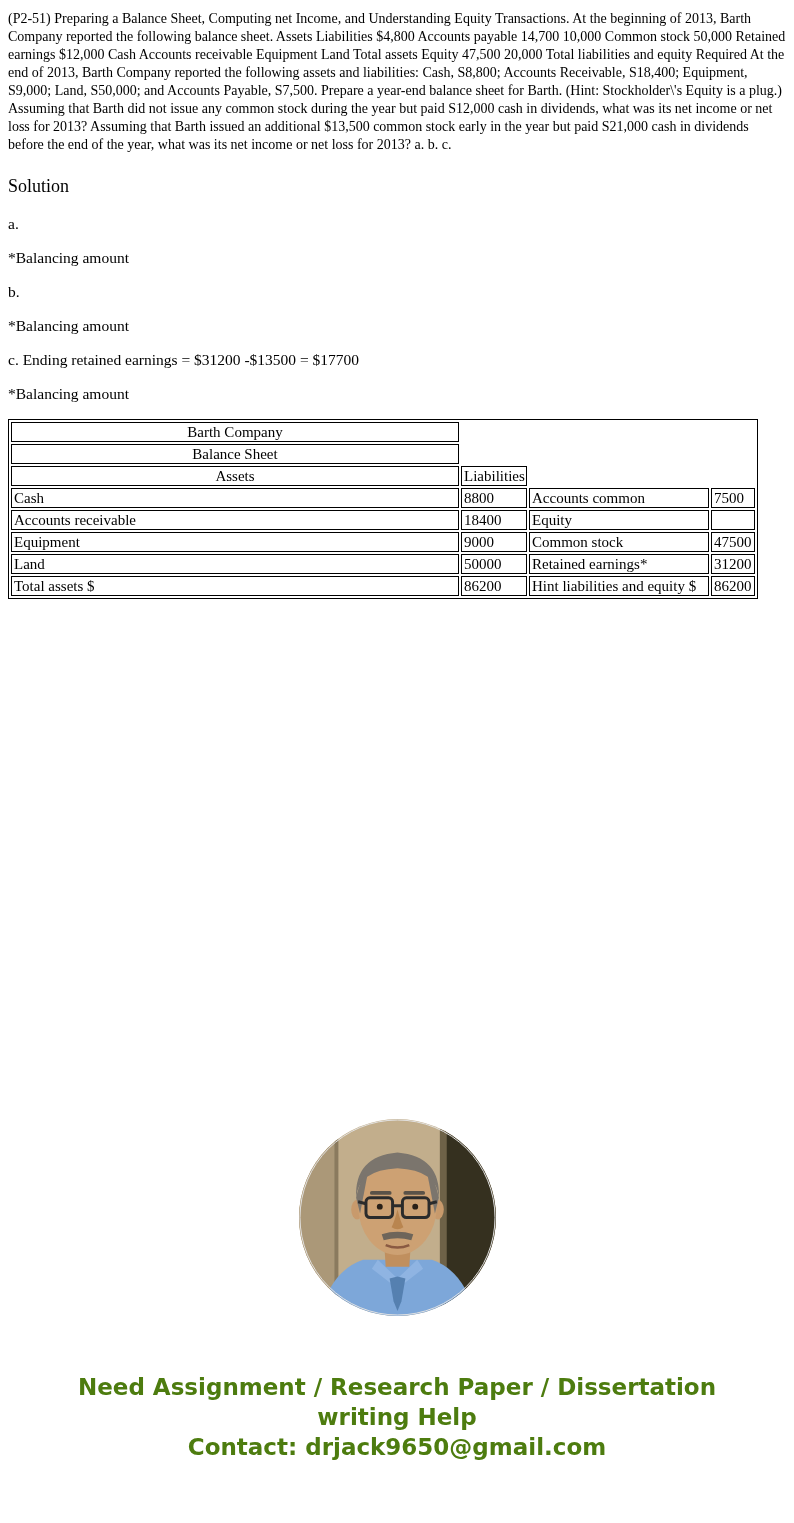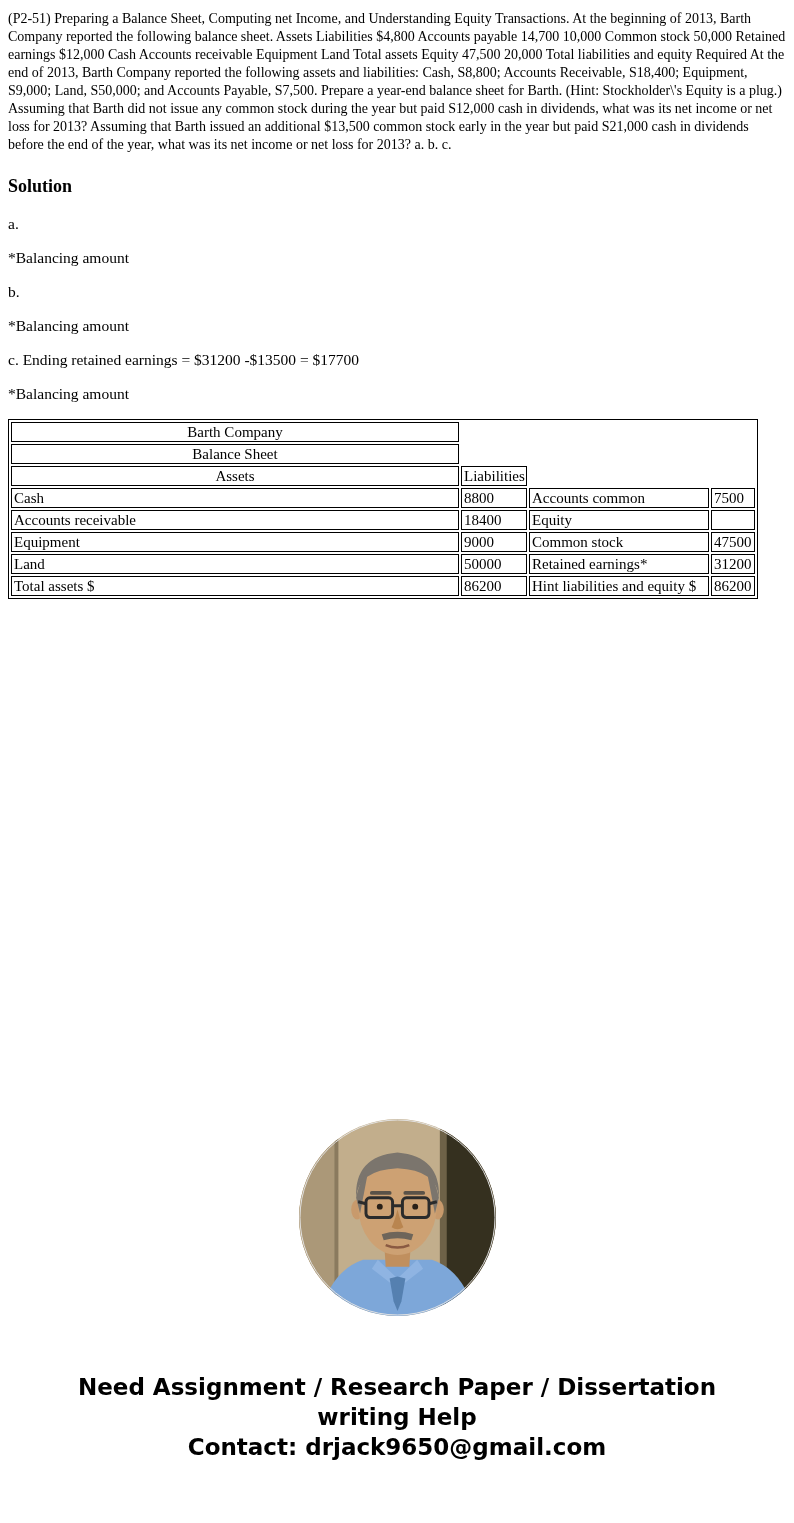--- a/index.html
+++ b/index.html
@@ -14,21 +14,21 @@
 
   .problem {
     margin: 8px 0 0 0;
     font-size: 14px;
     line-height: 18px;
   }
 
   h3.solution-heading {
     font-family: "Liberation Serif", serif;
     font-size: 18px;
-    font-weight: bold;
+    font-weight: normal;
     margin: 22px 0 18px 0;
   }
 
   p.item {
     font-size: 15.5px;
     line-height: 18px;
     margin: 16px 0;
   }
 
   table.bs {
@@ -57,21 +57,21 @@
   }
   .avatar-wrap svg { display: inline-block; }
 
   .footer {
     margin-top: 52px;
     text-align: center;
     font-family: "DejaVu Sans", sans-serif;
     font-weight: bold;
     font-size: 23px;
     line-height: 30px;
-    color: #000000;
+    color: #4d7c0f;
   }
 </style>
 </head>
 <body>
 
 <div class="page">
 
   <p class="problem">(P2-51) Preparing a Balance Sheet, Computing net Income, and Understanding Equity Transactions. At the beginning of 2013, Barth Company reported the following balance sheet. Assets Liabilities $4,800 Accounts payable 14,700 10,000 Common stock 50,000 Retained earnings $12,000 Cash Accounts receivable Equipment Land Total assets Equity 47,500 20,000 Total liabilities and equity Required At the end of 2013, Barth Company reported the following assets and liabilities: Cash, S8,800; Accounts Receivable, S18,400; Equipment, S9,000; Land, S50,000; and Accounts Payable, S7,500. Prepare a year-end balance sheet for Barth. (Hint: Stockholder\'s Equity is a plug.) Assuming that Barth did not issue any common stock during the year but paid S12,000 cash in dividends, what was its net income or net loss for 2013? Assuming that Barth issued an additional $13,500 common stock early in the year but paid S21,000 cash in dividends before the end of the year, what was its net income or net loss for 2013? a. b. c.</p>
 
   <h3 class="solution-heading">Solution</h3>

